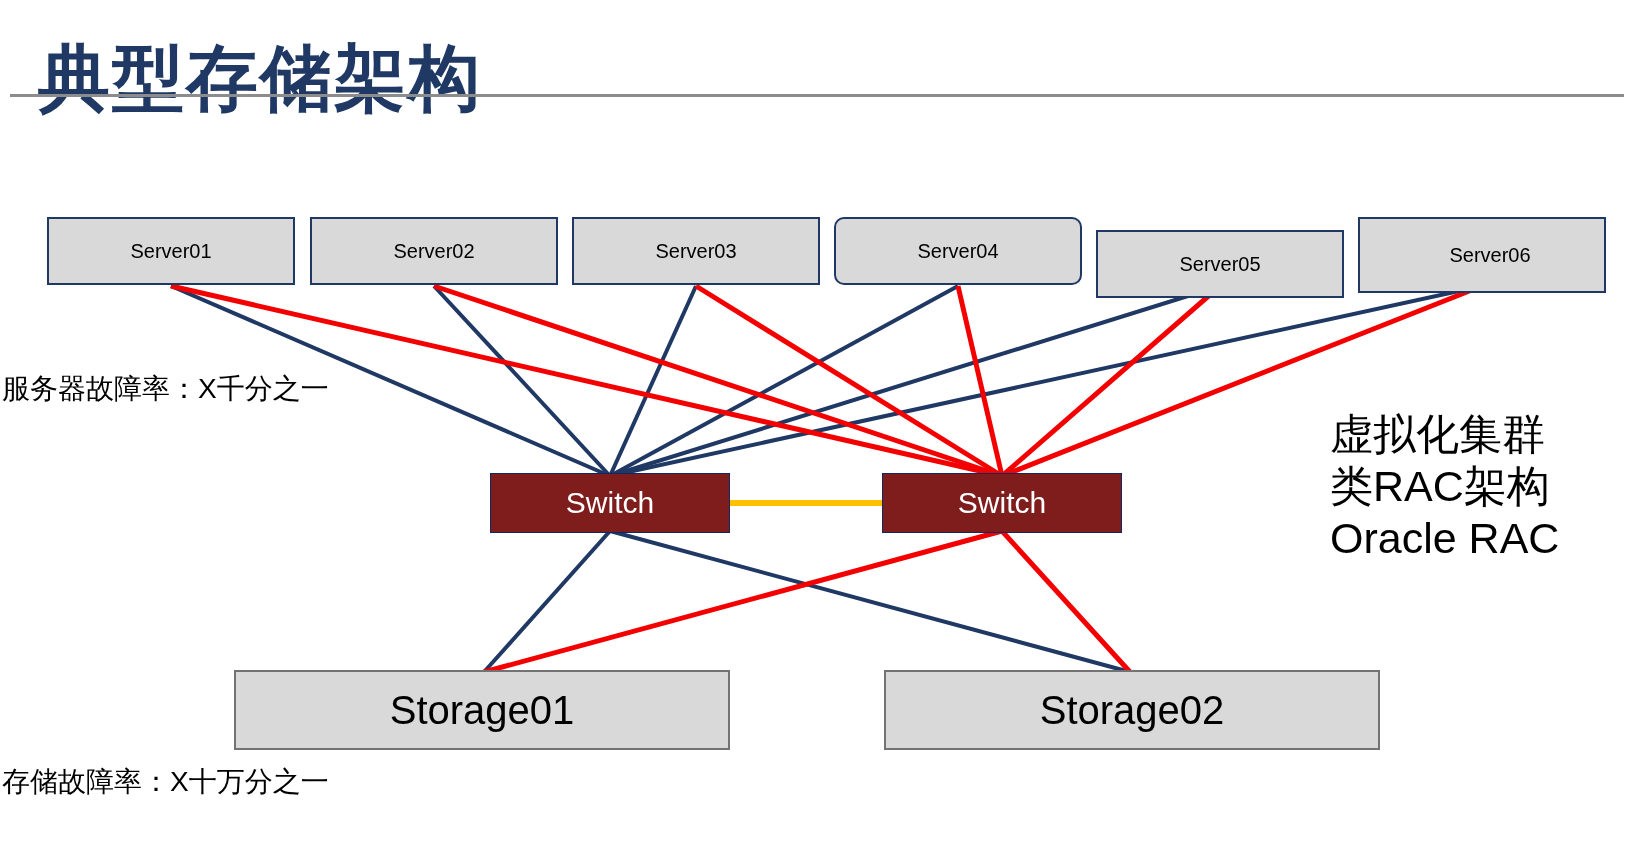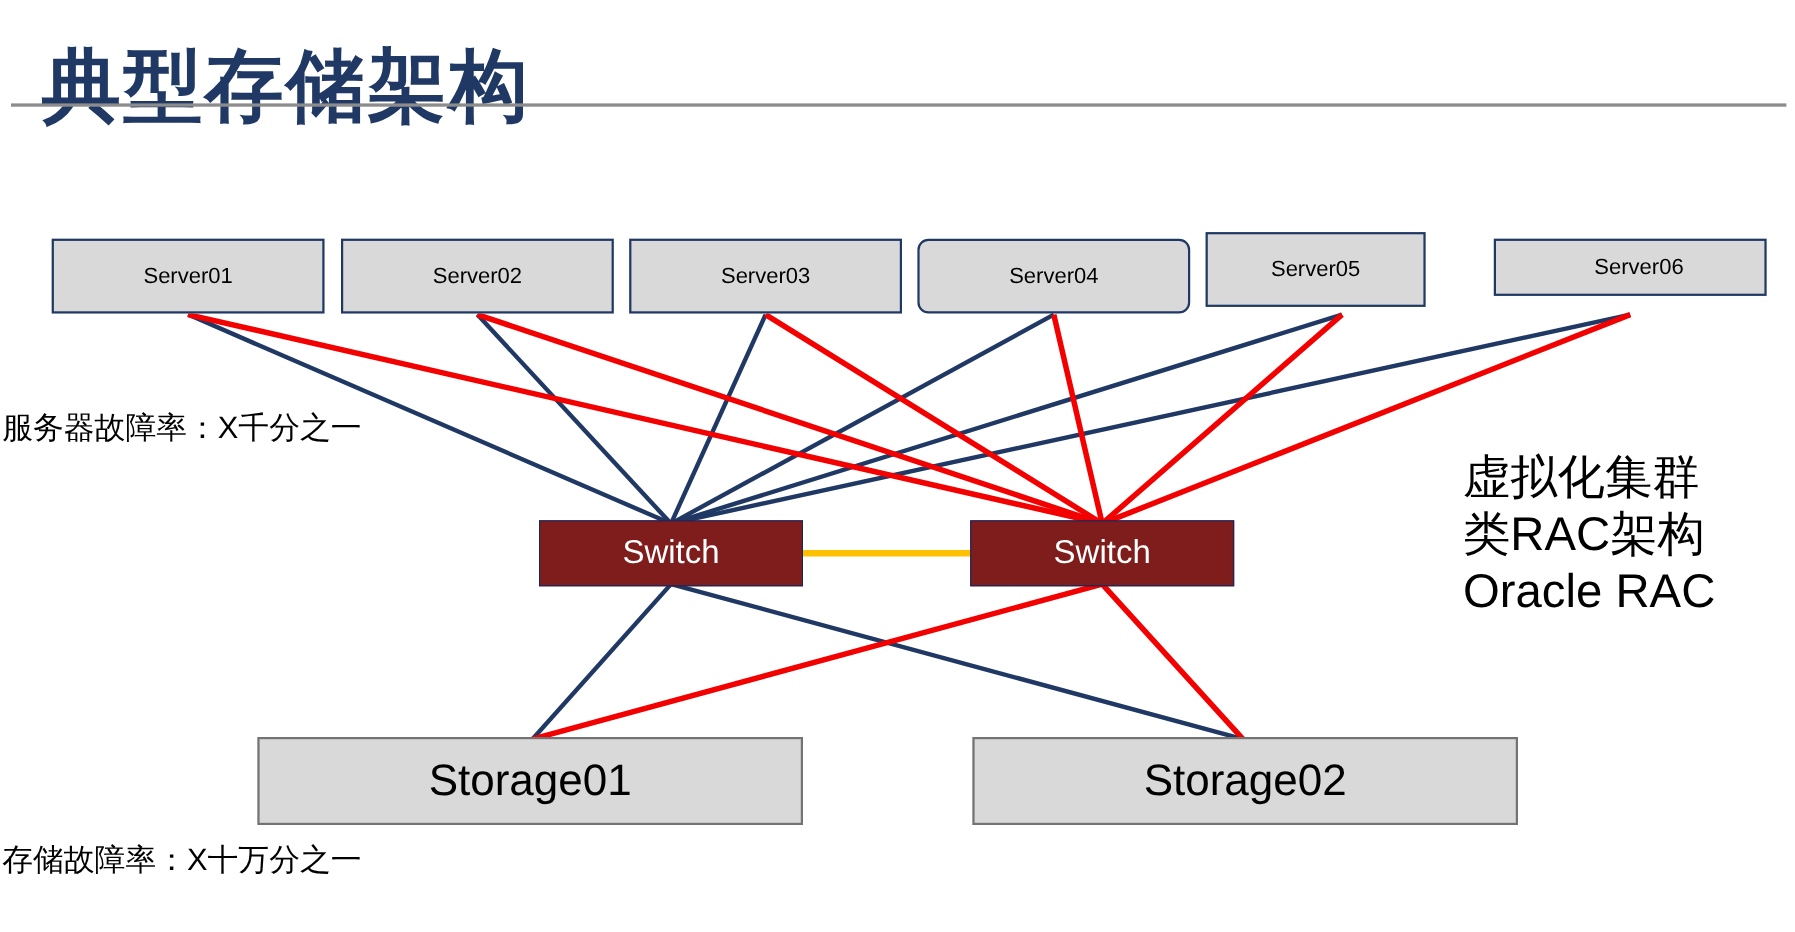--- a/index.html
+++ b/index.html
@@ -76,24 +76,24 @@
       </div>
       <div class="node server" style="left: 310px; top: 217px; width: 248px; height: 68px;">
         <span>Server02</span>
       </div>
       <div class="node server" style="left: 572px; top: 217px; width: 248px; height: 68px;">
         <span>Server03</span>
       </div>
       <div class="node server" style="left: 834px; top: 217px; width: 248px; height: 68px; border-radius: 10px;">
         <span>Server04</span>
       </div>
-      <div class="node server" style="left: 1096px; top: 211px; width: 200px; height: 68px;">
+      <div class="node server" style="left: 1096px; top: 230px; width: 248px; height: 68px;">
         <span>Server05</span>
       </div>
-      <div class="node server" style="left: 1358px; top: 217px; width: 248px; height: 52px; padding-left: 16px;">
+      <div class="node server" style="left: 1358px; top: 217px; width: 248px; height: 76px; padding-left: 16px;">
         <span>Server06</span>
       </div>
       <div class="node switch" style="left: 490px; top: 473px; width: 240px; height: 60px;">
         <span>Switch</span>
       </div>
       <div class="node switch" style="left: 882px; top: 473px; width: 240px; height: 60px;">
         <span>Switch</span>
       </div>
       <div class="node storage" style="left: 234px; top: 670px; width: 496px; height: 80px;">
         <span>Storage01</span>

